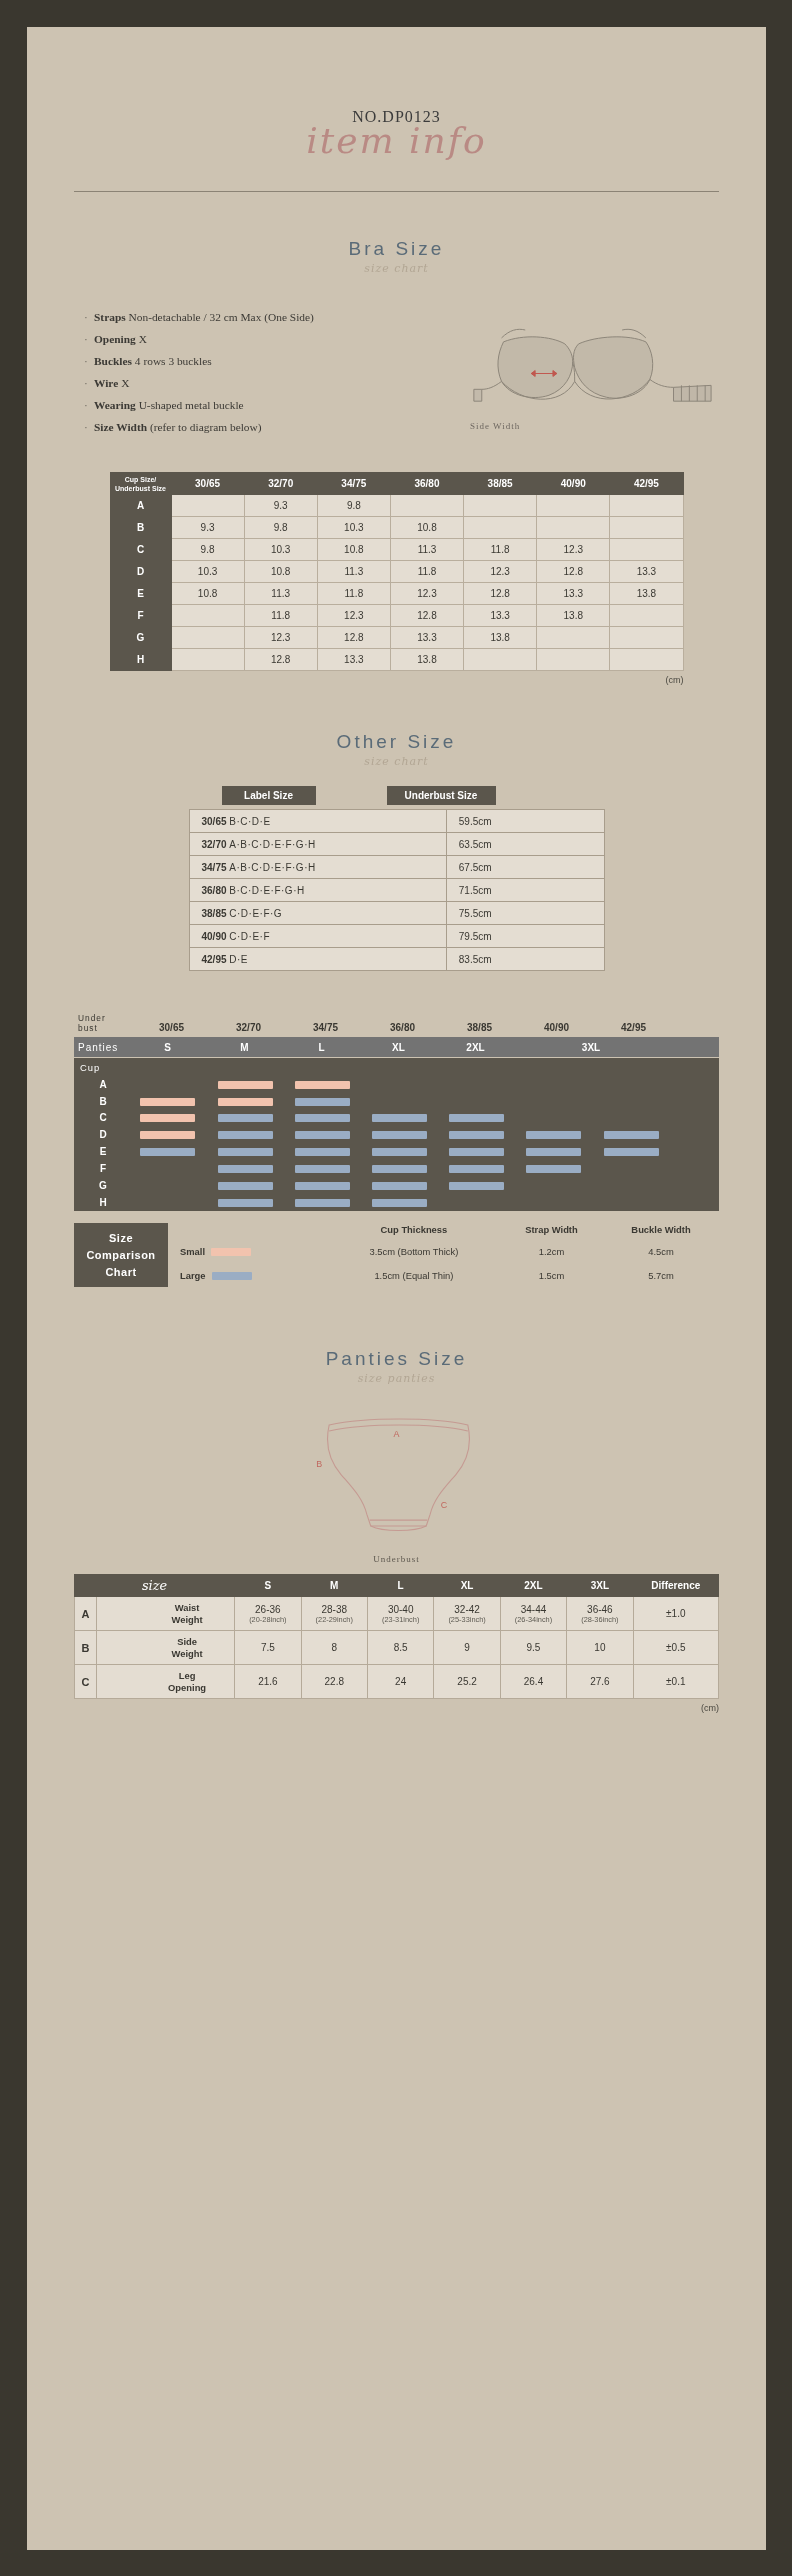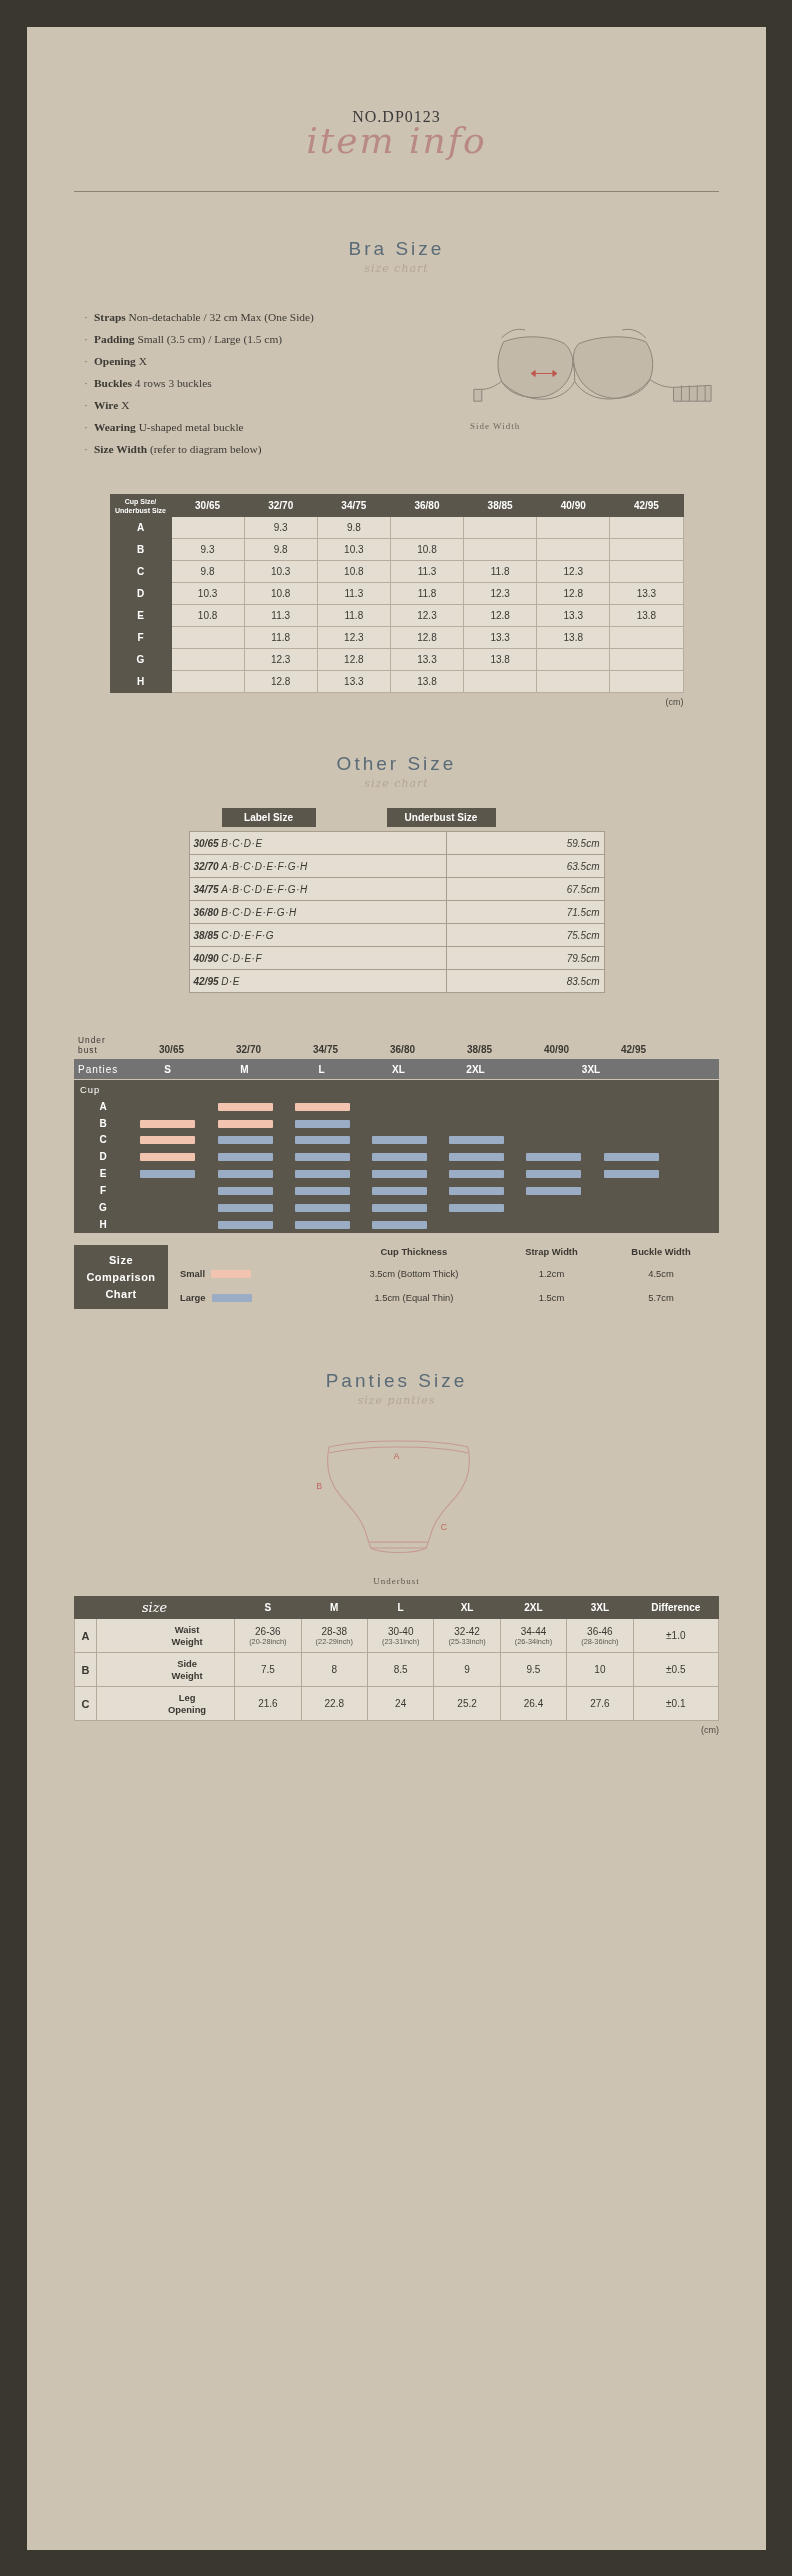--- a/index.html
+++ b/index.html
@@ -178,25 +178,24 @@
     border-collapse: collapse;
     font-family: "Liberation Sans", sans-serif;
     font-size: 10px;
     margin-top: 4px;
   }
   .other-table td {
     border: 1px solid #a89d8c;
     background: #e4ddd2;
     height: 23px;
     color: #3a3832;
-    padding: 0 4px;
-    font-style: italic;
+    padding: 0 12px;
   }
   .other-table td.left { width: 62%; }
-  .other-table td.right { text-align: right; }
+  .other-table td.right { text-align: left; }
   .other-table .lbl { font-weight: bold; }
   .other-table .cups { letter-spacing: 0.5px; }
 
   
   .chart-block { margin-top: 42px; }
   .chart-topline {
     display: flex;
     align-items: flex-end;
     font-family: "Liberation Sans", sans-serif;
     font-size: 10px;
@@ -399,21 +398,20 @@
     </div>
     <div class="hr"></div>
 
     <div class="sec-title">
       <div class="main"><span class="hl"></span><span>Bra Size</span></div>
       <div class="sub">size chart</div>
     </div>
 
     <div class="bullets">
       <div class="row"><span class="dot">·</span><b>Straps</b> <span>Non-detachable / 32 cm Max (One Side)</span></div>
-      <div class="row"><span class="dot">·</span><b>Padding</b> <span>Small (3.5 cm) / Large (1.5 cm)</span></div>
       <div class="row"><span class="dot">·</span><b>Opening</b> <span>X</span></div>
       <div class="row"><span class="dot">·</span><b>Buckles</b> <span>4 rows 3 buckles</span></div>
       <div class="row"><span class="dot">·</span><b>Wire</b> <span>X</span></div>
       <div class="row"><span class="dot">·</span><b>Wearing</b> <span>U-shaped metal buckle</span></div>
       <div class="row"><span class="dot">·</span><b>Size Width</b> <span>(refer to diagram below)</span></div>
     </div>
 
     <div class="bra-diagram">
       <svg width="257" height="99" viewBox="0 0 260 100">
         <g fill="none" stroke="#8d8679" stroke-width="1">

